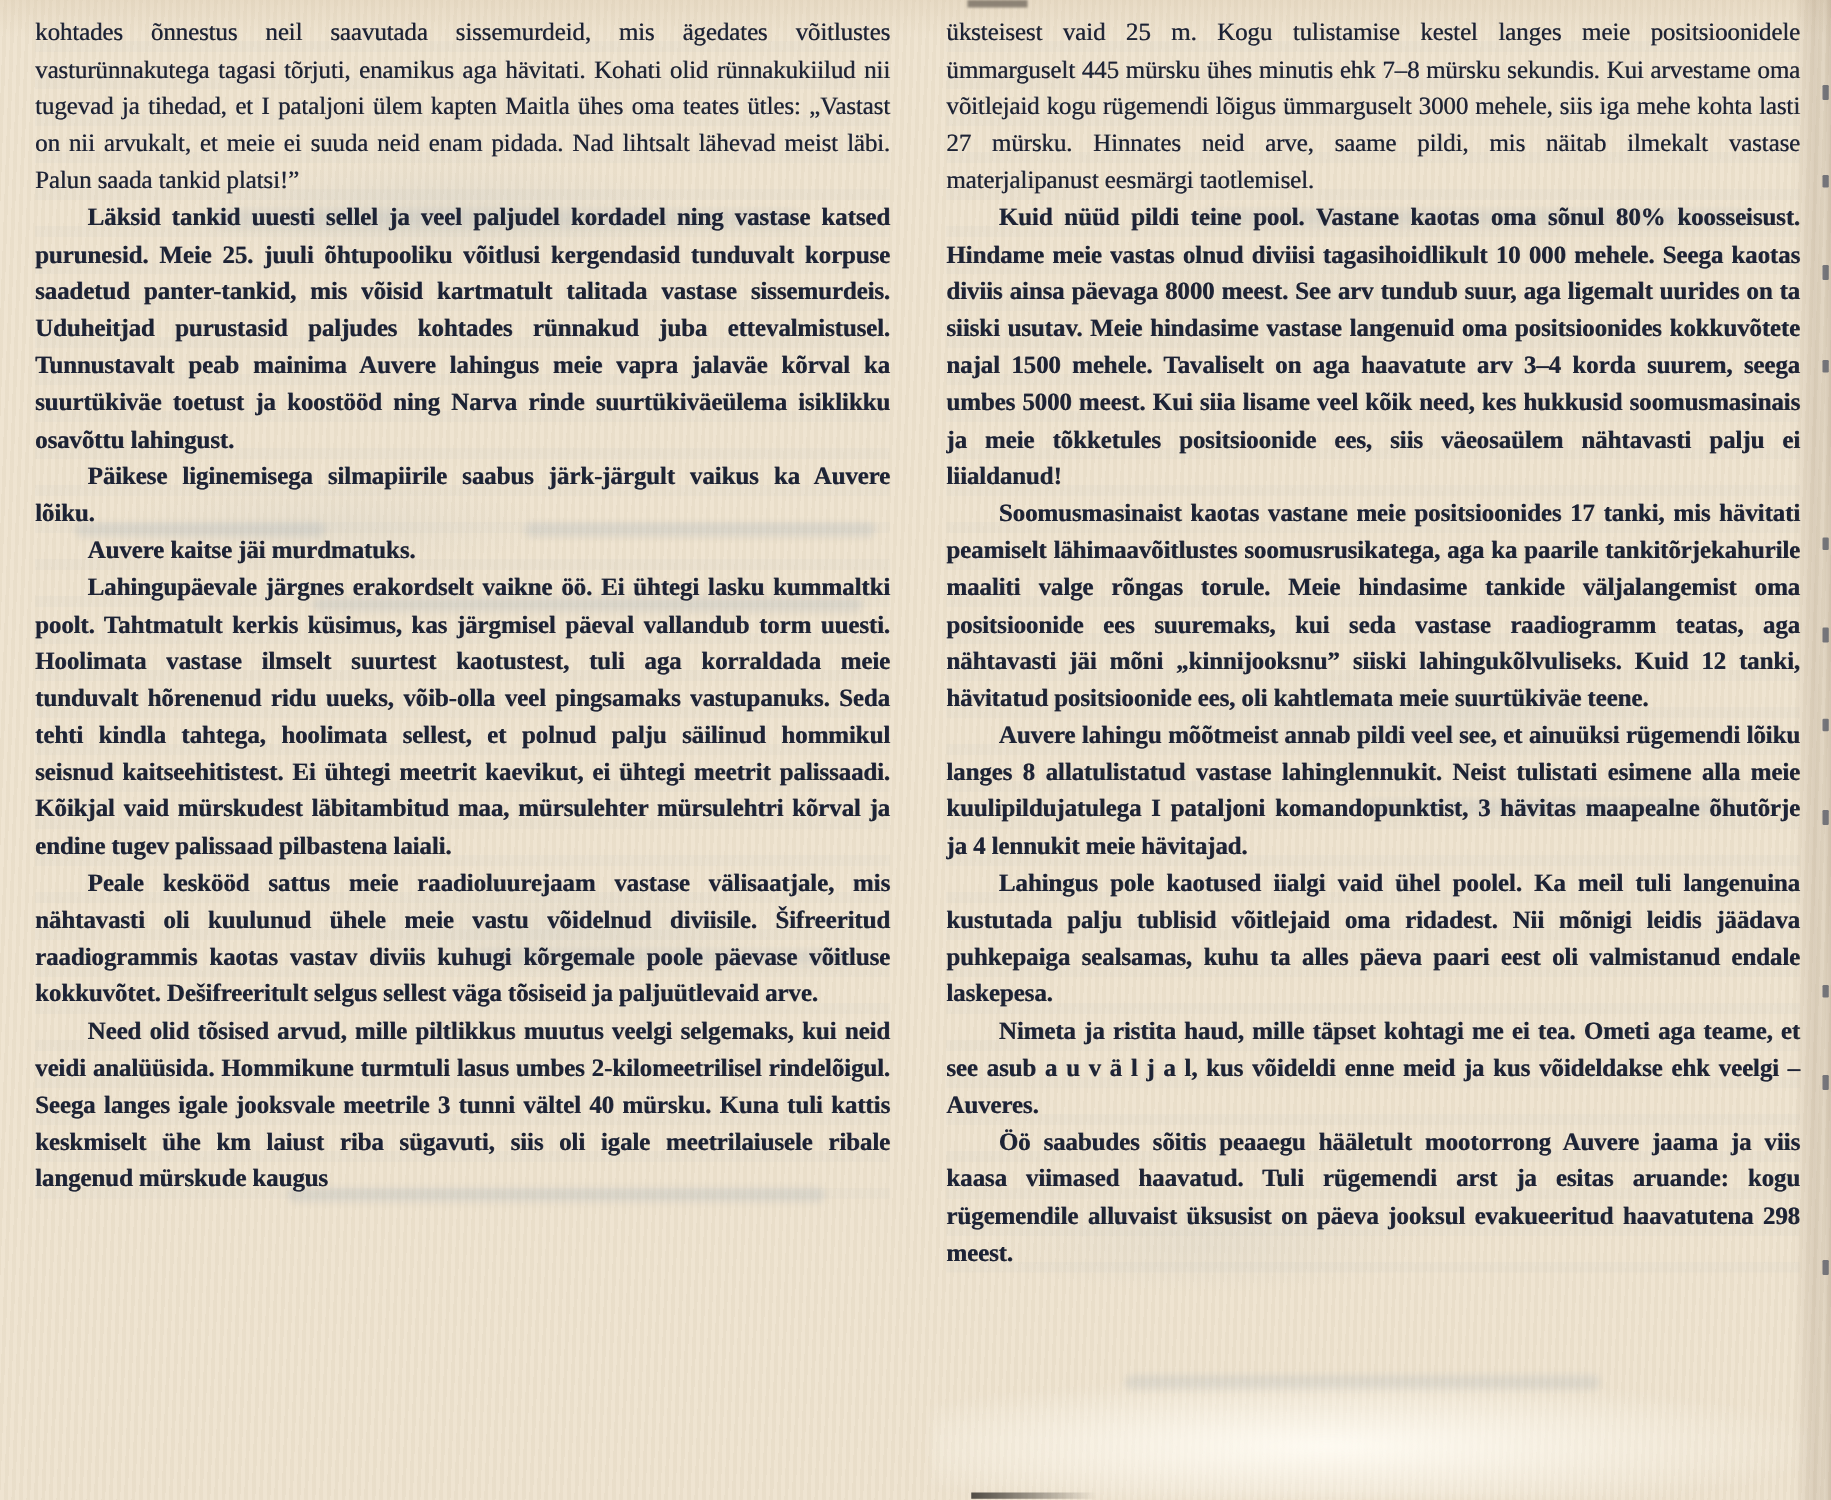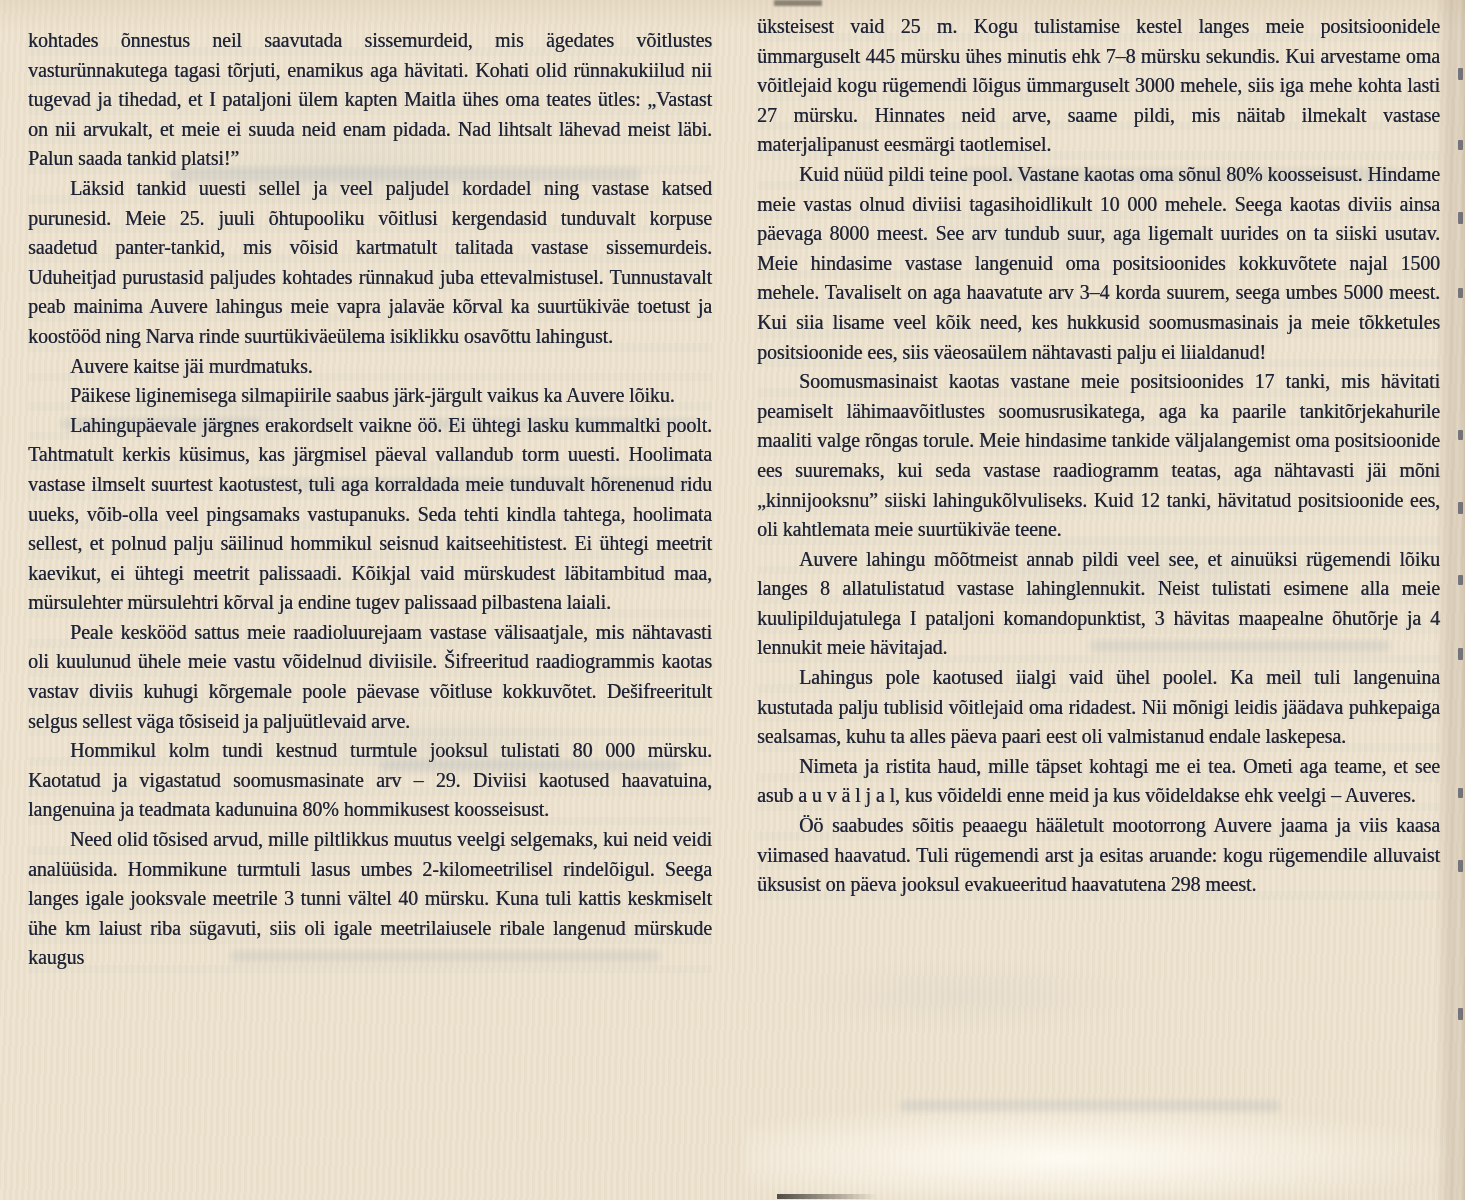--- a/index.html
+++ b/index.html
@@ -18,22 +18,22 @@
     font-family:"Liberation Serif","DejaVu Serif",serif;
     color:#1d2335;
   }
   .col {
     position:absolute; top:12px; text-align:justify;
     font-size:20px; line-height:29.6px; letter-spacing:-0.1px;
     text-shadow:0.4px 0 0 rgba(29,35,53,0.75);
     background-image:repeating-linear-gradient(to bottom, transparent 0 21px, rgba(150,168,182,0.05) 21px 29.6px);
   }
   .col p { margin:0; }
-  p.ind { text-indent:42px; }
-  .col.left  { left:28px;  width:684px;margin-top:14px; }
+  p.ind { text-indent:42px;font-weight:bold; }
+  .col.left  { left:28px;  width:684px; }
   .col.right { left:757px; width:683px; }
 
   .smudge { position:absolute; background:rgba(141,163,179,0.17); filter:blur(2.5px); border-radius:6px; }
 
   .spine {
     position:absolute; top:0; right:0; width:30px; height:1200px;
     background:linear-gradient(to right, rgba(128,107,84,0) 0%, rgba(128,107,84,0.18) 55%, rgba(110,92,72,0.10) 80%, rgba(128,107,84,0.26) 100%);
   }
   .frag { position:absolute; right:2px; width:5px; background:#3c4254; opacity:0.65; border-radius:1px; }
 
@@ -53,25 +53,24 @@
 <div class="smudge" style="left:230px; top:950px; width:430px; height:12px;"></div>
 <div class="smudge" style="left:960px; top:168px; width:440px; height:13px;"></div>
 <div class="smudge" style="left:1090px; top:640px; width:300px; height:12px;"></div>
 <div class="smudge" style="left:900px; top:1100px; width:380px; height:12px;"></div>
 
 <div class="light-patch"></div>
 
 <div class="col left">
   <p>kohtades õnnestus neil saavutada sissemurdeid, mis ägedates võitlustes vasturünnakutega tagasi tõrjuti, enamikus aga hävitati. Kohati olid rünnakukiilud nii tugevad ja tihedad, et I pataljoni ülem kapten Maitla ühes oma teates ütles: „Vastast on nii arvukalt, et meie ei suuda neid enam pidada. Nad lihtsalt lähevad meist läbi. Palun saada tankid platsi!”</p>
   <p class="ind">Läksid tankid uuesti sellel ja veel paljudel kordadel ning vastase katsed purunesid. Meie 25. juuli õhtupooliku võitlusi kergendasid tunduvalt korpuse saadetud panter-tankid, mis võisid kartmatult talitada vastase sissemurdeis. Uduheitjad purustasid paljudes kohtades rünnakud juba ettevalmistusel. Tunnustavalt peab mainima Auvere lahingus meie vapra jalaväe kõrval ka suurtükiväe toetust ja koostööd ning Narva rinde suurtükiväeülema isiklikku osavõttu lahingust.</p>
+  <p class="ind">Päikese liginemisega silmapiirile saabus järk-järgult vaikus ka Auvere lõiku.</p>
   <p class="ind">Auvere kaitse jäi murdmatuks.</p>
-  <p class="ind">Päikese liginemisega silmapiirile saabus järk-järgult vaikus ka Auvere lõiku.</p>
   <p class="ind">Lahingupäevale järgnes erakordselt vaikne öö. Ei ühtegi lasku kummaltki poolt. Tahtmatult kerkis küsimus, kas järgmisel päeval vallandub torm uuesti. Hoolimata vastase ilmselt suurtest kaotustest, tuli aga korraldada meie tunduvalt hõrenenud ridu uueks, võib-olla veel pingsamaks vastupanuks. Seda tehti kindla tahtega, hoolimata sellest, et polnud palju säilinud hommikul seisnud kaitseehitistest. Ei ühtegi meetrit kaevikut, ei ühtegi meetrit palissaadi. Kõikjal vaid mürskudest läbitambitud maa, mürsulehter mürsulehtri kõrval ja endine tugev palissaad pilbastena laiali.</p>
   <p class="ind">Peale keskööd sattus meie raadioluurejaam vastase välisaatjale, mis nähtavasti oli kuulunud ühele meie vastu võidelnud diviisile. Šifreeritud raadiogrammis kaotas vastav diviis kuhugi kõrgemale poole päevase võitluse kokkuvõtet. Dešifreeritult selgus sellest väga tõsiseid ja paljuütlevaid arve.</p>
-  <p class="ind">Hommikul kolm tundi kestnud turmtule jooksul tulistati 80 000 mürsku. Kaotatud ja vigastatud soomusmasinate arv – 29. Diviisi kaotused haavatuina, langenuina ja teadmata kadunuina 80% hommikusest koosseisust.</p>
   <p class="ind">Need olid tõsised arvud, mille piltlikkus muutus veelgi selgemaks, kui neid veidi analüüsida. Hommikune turmtuli lasus umbes 2-kilomeetrilisel rindelõigul. Seega langes igale jooksvale meetrile 3 tunni vältel 40 mürsku. Kuna tuli kattis keskmiselt ühe km laiust riba sügavuti, siis oli igale meetrilaiusele ribale langenud mürskude kaugus</p>
 </div>
 
 <div class="col right">
   <p>üksteisest vaid 25 m. Kogu tulistamise kestel langes meie positsioonidele ümmarguselt 445 mürsku ühes minutis ehk 7–8 mürsku sekundis. Kui arvestame oma võitlejaid kogu rügemendi lõigus ümmarguselt 3000 mehele, siis iga mehe kohta lasti 27 mürsku. Hinnates neid arve, saame pildi, mis näitab ilmekalt vastase materjalipanust eesmärgi taotlemisel.</p>
   <p class="ind">Kuid nüüd pildi teine pool. Vastane kaotas oma sõnul 80% koosseisust. Hindame meie vastas olnud diviisi tagasihoidlikult 10 000 mehele. Seega kaotas diviis ainsa päevaga 8000 meest. See arv tundub suur, aga ligemalt uurides on ta siiski usutav. Meie hindasime vastase langenuid oma positsioonides kokkuvõtete najal 1500 mehele. Tavaliselt on aga haavatute arv 3–4 korda suurem, seega umbes 5000 meest. Kui siia lisame veel kõik need, kes hukkusid soomusmasinais ja meie tõkketules positsioonide ees, siis väeosaülem nähtavasti palju ei liialdanud!</p>
   <p class="ind">Soomusmasinaist kaotas vastane meie positsioonides 17 tanki, mis hävitati peamiselt lähimaavõitlustes soomusrusikatega, aga ka paarile tankitõrjekahurile maaliti valge rõngas torule. Meie hindasime tankide väljalangemist oma positsioonide ees suuremaks, kui seda vastase raadiogramm teatas, aga nähtavasti jäi mõni „kinnijooksnu” siiski lahingukõlvuliseks. Kuid 12 tanki, hävitatud positsioonide ees, oli kahtlemata meie suurtükiväe teene.</p>
   <p class="ind">Auvere lahingu mõõtmeist annab pildi veel see, et ainuüksi rügemendi lõiku langes 8 allatulistatud vastase lahinglennukit. Neist tulistati esimene alla meie kuulipildujatulega I pataljoni komandopunktist, 3 hävitas maapealne õhutõrje ja 4 lennukit meie hävitajad.</p>
   <p class="ind">Lahingus pole kaotused iialgi vaid ühel poolel. Ka meil tuli langenuina kustutada palju tublisid võitlejaid oma ridadest. Nii mõnigi leidis jäädava puhkepaiga sealsamas, kuhu ta alles päeva paari eest oli valmistanud endale laskepesa.</p>
   <p class="ind">Nimeta ja ristita haud, mille täpset kohtagi me ei tea. Ometi aga teame, et see asub a u v ä l j a l, kus võideldi enne meid ja kus võideldakse ehk veelgi – Auveres.</p>

